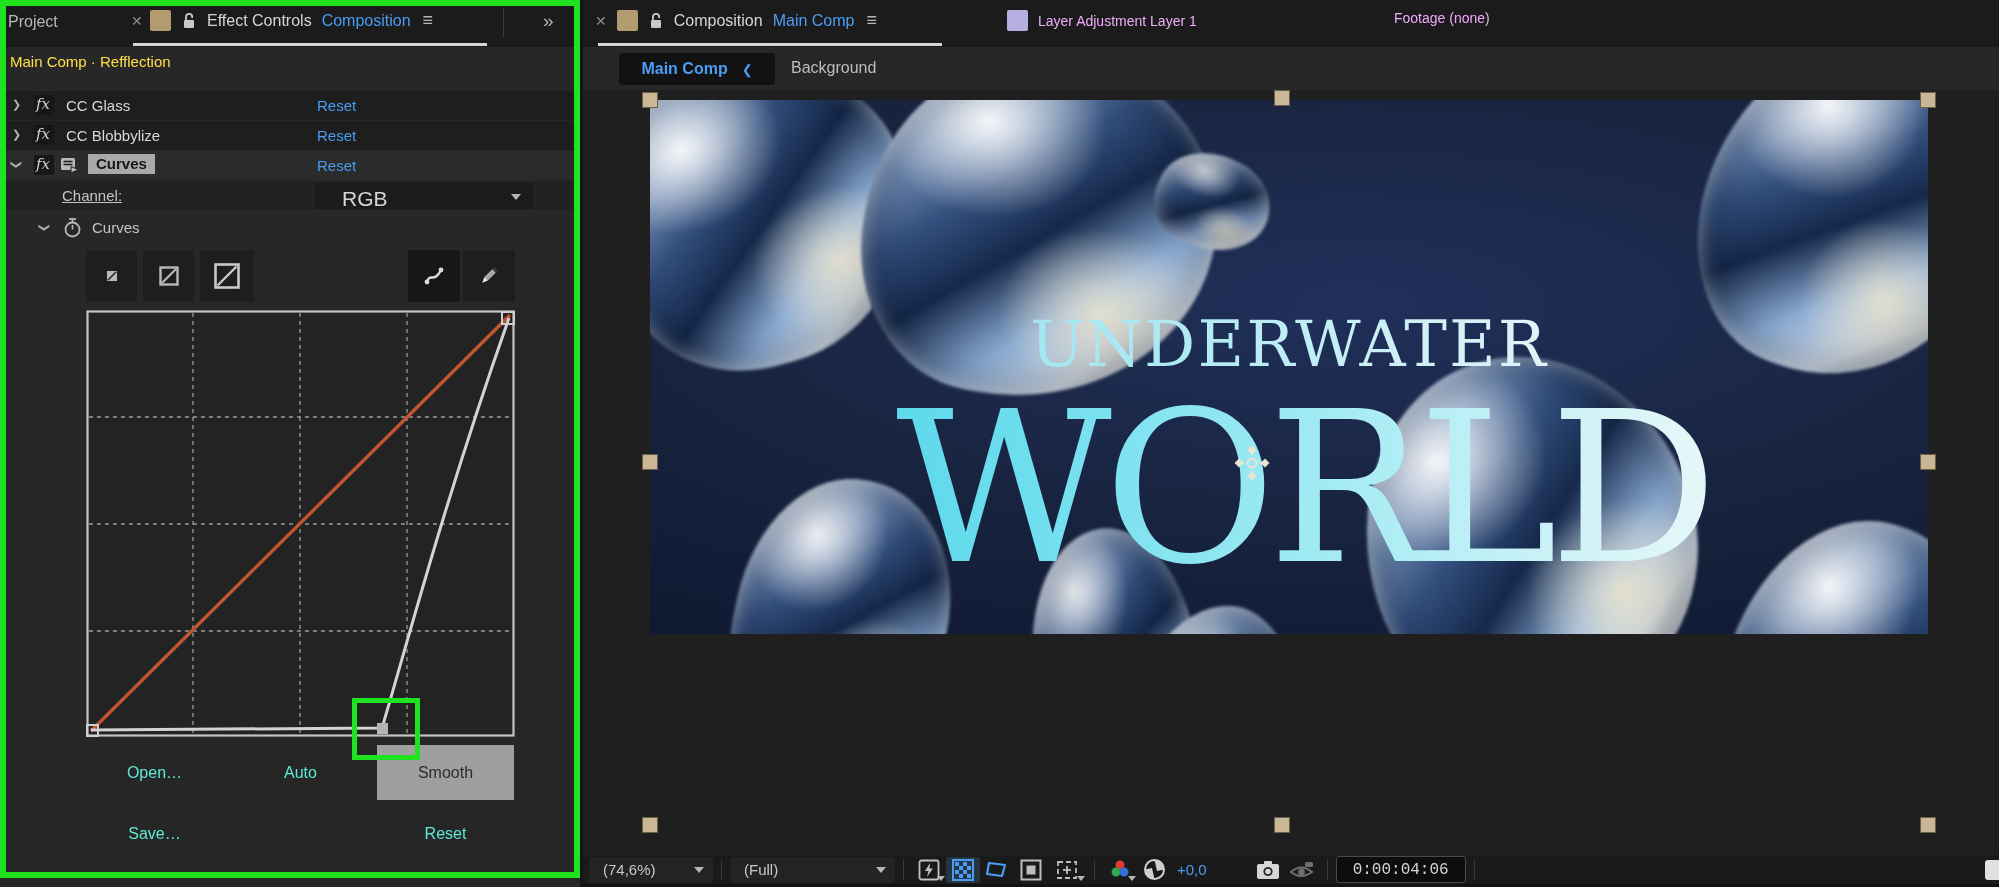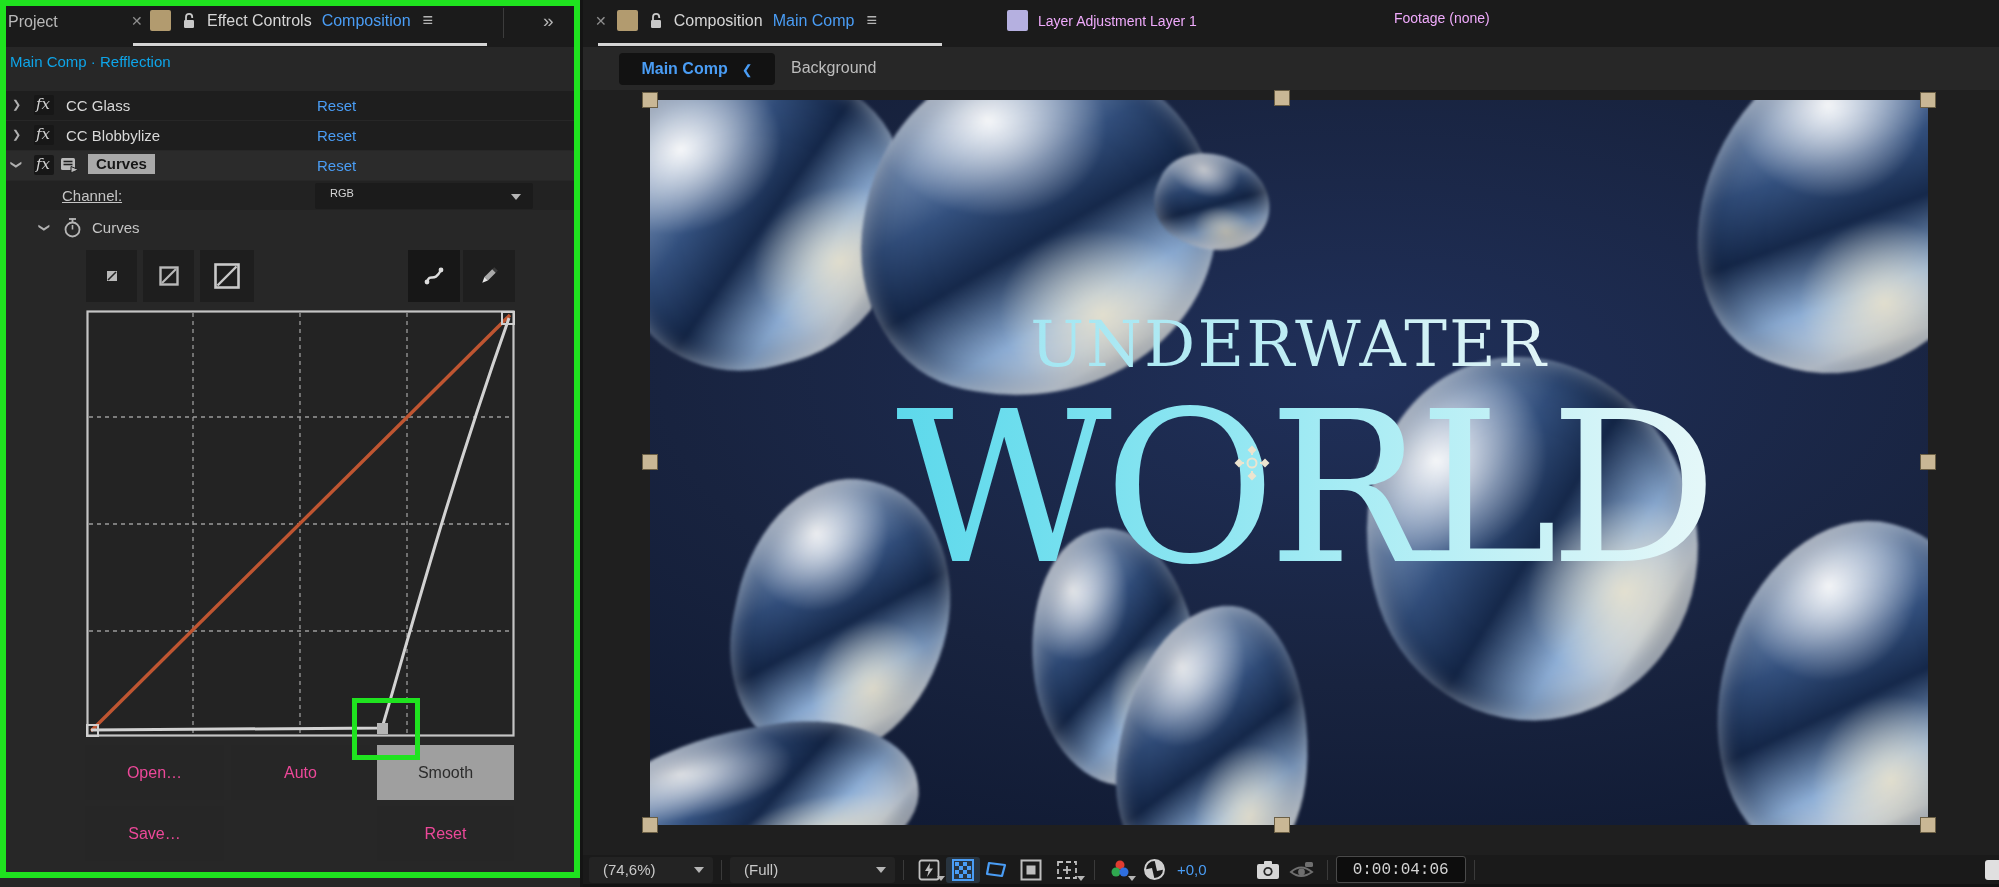--- a/index.html
+++ b/index.html
@@ -15,50 +15,50 @@
   .swatch { width:21px; height:21px; display:inline-block; border-radius:2px; }
   .tan { background:#b29b6f; } .lavender { background:#b5b0e0; }
   .active-tab { position:absolute; left:150px; top:10px; display:flex; align-items:center; gap:10px; }
   .tab-title { font-size:16px; color:#d6d6d6; }
   .tab-target { font-size:16px; color:#4a9df5; }
   .menu-glyph { font-size:18px; color:#b5b5b5; margin-left:2px; }
   .tab-underline { position:absolute; left:133px; top:43px; width:354px; height:3px; background:#d4d4d4; }
   .vsep-tab { position:absolute; left:503px; top:8px; width:1px; height:30px; background:#3c3c3c; }
   .overflow-glyph { position:absolute; left:543px; top:10px; font-size:19px; color:#b5b5b5; letter-spacing:-2px; }
 
-  .breadcrumb { position:absolute; left:10px; top:53px; font-size:15px; color:#0ea5e9; }
+  .breadcrumb { position:absolute; left:10px; top:53px; font-size:15px; color:#fde047; }
 
   .fx-row { position:absolute; left:0; width:580px; height:29px; background:#1e1e1e; }
   .fx-row.sel { background:#2b2b2b; }
   .expander { position:absolute; left:12px; top:7px; font-size:11px; color:#b0b0b0; display:inline-block; }
   .expander.open { transform:rotate(90deg); transform-origin:50% 50%; }
   .fx-badge { position:absolute; left:34px; top:4px; font-style:italic; font-family:"DejaVu Serif", serif;
               font-size:15px; color:#d2d2d2; background:#171717; padding:0 4px 2px 2px; border-radius:2px; }
   .fx-name { position:absolute; left:66px; top:6px; font-size:15px; font-weight:normal; color:#d8d8d8; }
   .fx-chip { position:absolute; left:88px; top:3px; font-size:15px; font-weight:bold; color:#161616;
              background:#a9a9a9; padding:1px 8px 2px; }
   .effect-icon { position:absolute; left:60px; top:5px; }
   .reset-link { position:absolute; left:317px; top:6px; font-size:15px; color:#4a9df5; }
 
   .prop-label { position:absolute; left:62px; top:6px; font-size:15px; color:#c4c4c4;text-decoration:underline; }
   .dropdown { position:absolute; left:315px; top:2px; width:218px; height:26px; background:#1b1b1b; border-radius:2px; }
-  .dropdown .val { position:absolute; left:15px; top:4px; font-size:11px; color:#d6d6d6; }
+  .dropdown .val { position:absolute; left:27px; top:4px; font-size:21px; color:#d6d6d6; }
   .chev-down { position:absolute; right:12px; top:11px; width:0; height:0;
                border-left:5px solid transparent; border-right:5px solid transparent; border-top:6px solid #b5b5b5; }
 
   .stopwatch-row { position:absolute; left:0; top:214px; width:580px; height:30px; }
   .stopwatch-row .expander { left:40px; }
   .sw-icon { position:absolute; left:62px; top:3px; }
   .sw-label { position:absolute; left:92px; top:5px; font-size:15px; color:#c4c4c4; }
 
   .tool-btn { position:absolute; width:51px; height:52px; background:#1e1e1e; display:flex;
               align-items:center; justify-content:center; }
   .curve-svg { position:absolute; left:86px; top:310px; }
 
-  .act-btn { position:absolute; height:55px; background:#262626; color:#ec4899; font-size:16px;
+  .act-btn { position:absolute; height:55px; background:#262626; color:#5eead4; font-size:16px;
              display:flex; align-items:center; justify-content:center; }
   .act-btn.active { background:#9f9f9f; color:#2c2c2c; }
 
   .green-border { position:absolute; left:0; top:0; width:580px; height:878px;
                   border:6px solid #1fe31f; z-index:60; pointer-events:none; }
   .green-box { position:absolute; left:352px; top:698px; width:68px; height:62px;
                border:5px solid #1fe31f; z-index:61; pointer-events:none; }
 
   
   .right-panel { position:absolute; left:583px; top:0; width:1416px; height:887px; background:#202020; }
@@ -69,21 +69,21 @@
 
   .subtabs { position:absolute; left:0; top:47px; width:100%; height:43px; background:#272727; }
   .vtab-active { position:absolute; left:36px; top:6px; width:156px; height:32px; background:#121212;
                  border-radius:4px; display:flex; align-items:center; justify-content:center; gap:14px; }
   .vtab-active .lbl { font-size:16px; font-weight:bold; color:#4a9df5; }
   .vtab-active .back { font-size:13px; color:#4a9df5; }
   .vtab-inactive { position:absolute; left:208px; top:12px; font-size:16px; color:#bdbdbd; }
 
   .viewer { position:absolute; left:0; top:90px; width:1416px; height:765px; background:#1f1f1f; }
 
-  .canvas { position:absolute; left:67px; top:10px; width:1278px; height:725px; overflow:hidden;
+  .canvas { position:absolute; left:67px; top:10px; width:1278px; height:534px; overflow:hidden;
             background:radial-gradient(120% 95% at 55% 38%, #20305a 0%, #18233f 45%, #101a33 75%, #0b1329 100%); }
   .blob { position:absolute; filter:blur(1.5px);
           background:
            radial-gradient(55% 45% at 30% 22%, rgba(255,255,255,.95), rgba(255,255,255,0) 62%),
            radial-gradient(45% 38% at 72% 72%, rgba(238,230,206,.85), rgba(238,230,206,0) 66%),
            linear-gradient(140deg, #e9eef5 0%, #9db8dc 18%, #33507e 38%, #15284a 52%, #8fb0d8 68%, #dce7f2 80%, #1b2c4e 100%);
           box-shadow: inset 0 0 20px rgba(255,255,255,.45), inset 0 0 55px rgba(7,15,35,.6); }
   .title-wrap { position:absolute; left:0; right:0; top:0; text-align:center; z-index:5; }
   .t1 { position:absolute; left:0; right:0; top:212px; font-family:"DejaVu Serif", serif; font-size:64px;
         line-height:1; letter-spacing:2px;

